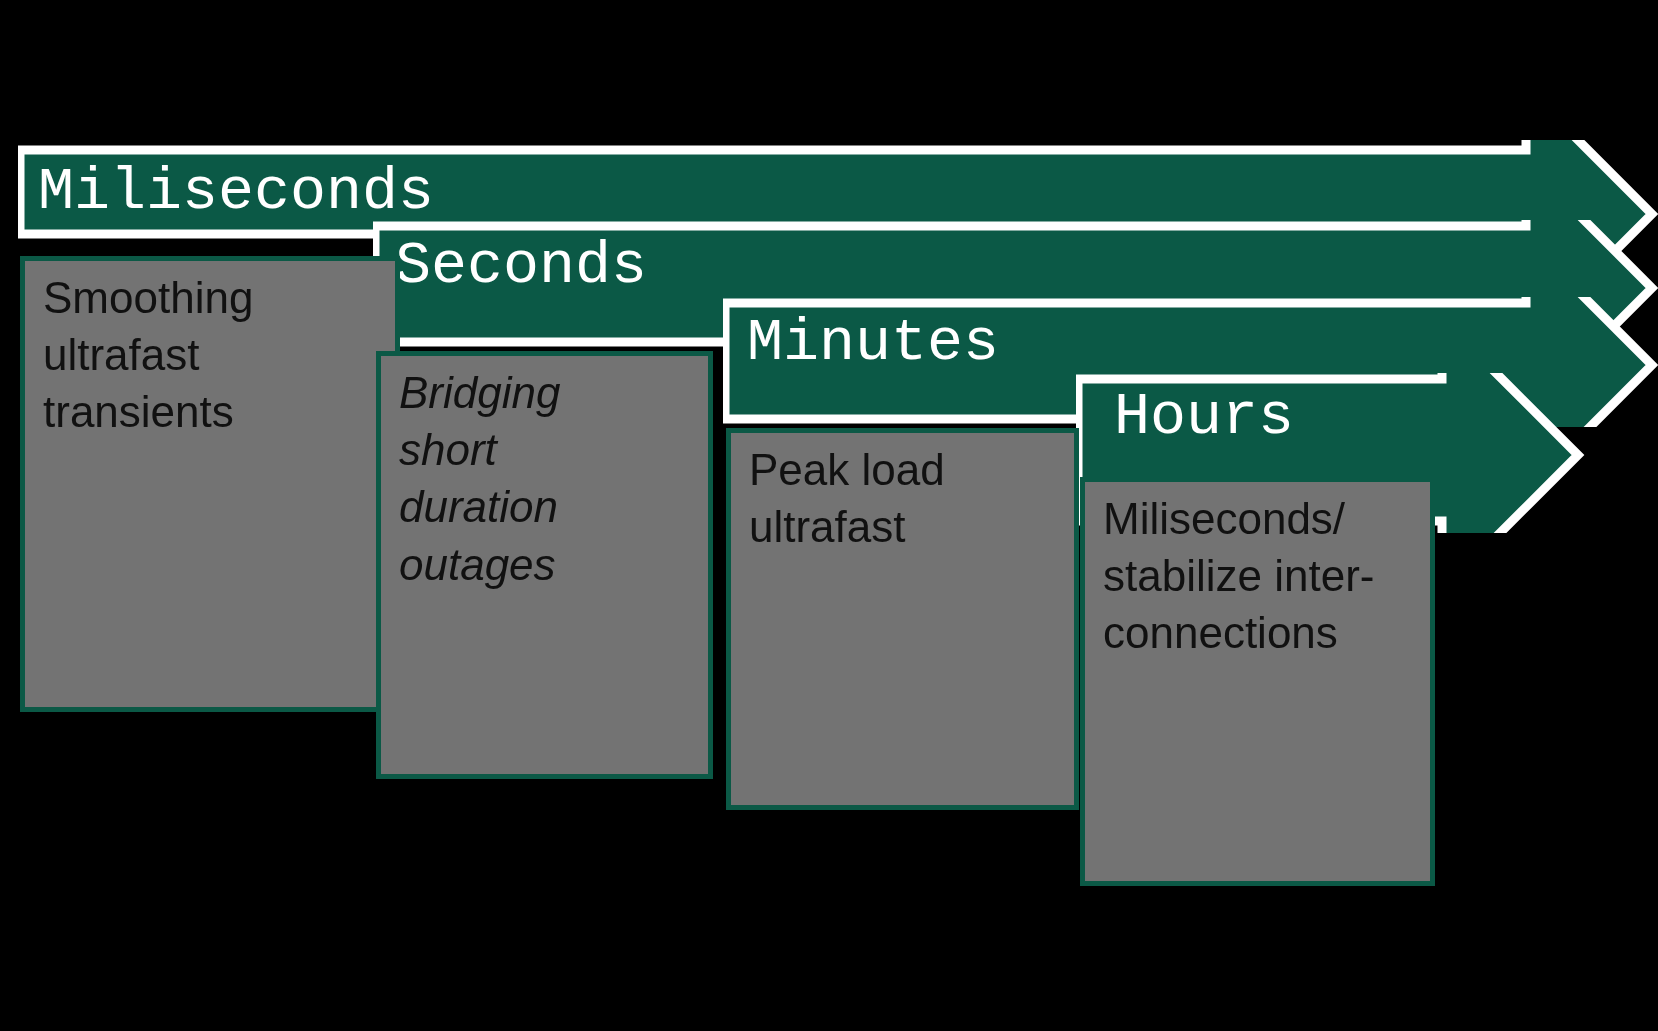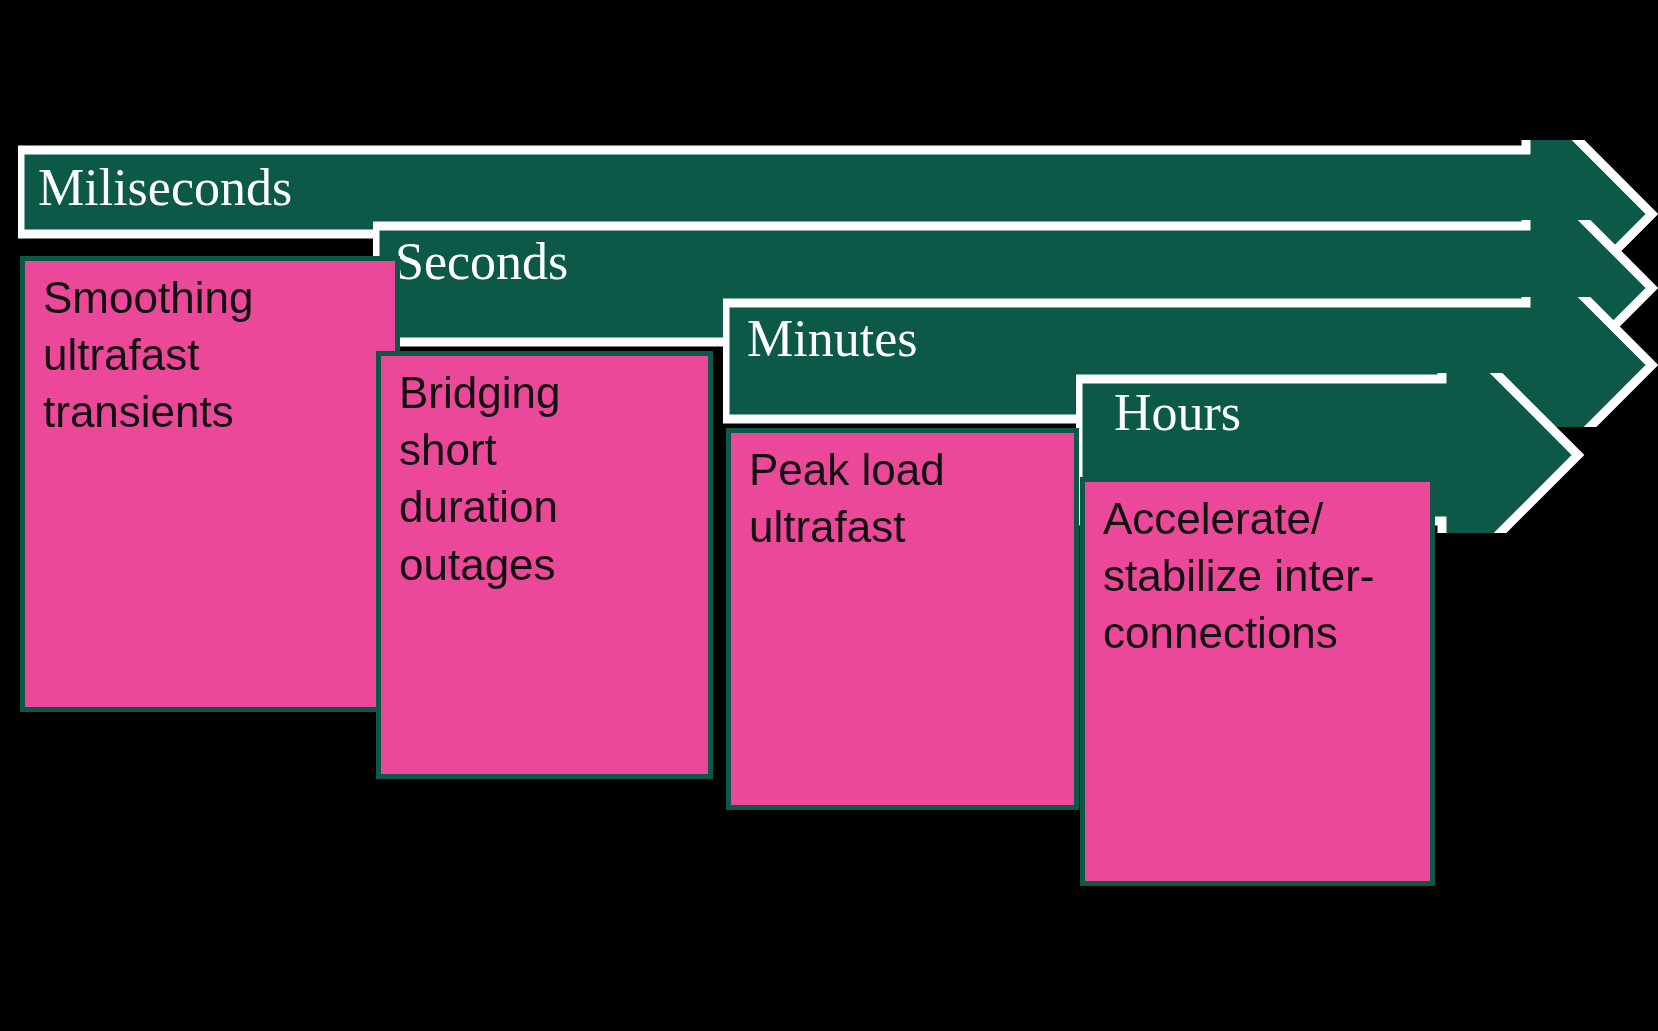--- a/index.html
+++ b/index.html
@@ -29,29 +29,29 @@
     left: 0;
     top: 0;
     width: 100%;
     height: 100%;
     display: block;
   }
   .band-label {
     position: absolute;
     white-space: nowrap;
     color: #ffffff;
-    font-size: 52px;
+    font-size: 60px;
     line-height: 1;
-    font-family: Liberation Serif, serif;
+    font-family: Liberation Mono, monospace;
   }
 
   
   .card {
     position: absolute;
-    background: #ec4899;
+    background: #737373;
     box-sizing: border-box;
     border: 5px solid #0b5946;
   }
   .card-text {
     position: absolute;
     left: 18px;
     top: 8px;
     right: 10px;
     color: #111111;
     font-size: 44px;
@@ -91,24 +91,24 @@
       <path d="M 2 6 L 366 6 L 366 -54 L 502 82 L 366 218 L 366 148 L 2 148 Z" fill="#0b5946" stroke="#ffffff" stroke-width="9" stroke-linejoin="miter"></path>
     </svg>
     <span class="band-label" style="left:38px; top:14px;">Hours</span>
   </div>
 
   <div class="card" style="left:20px; top:256px; width:380px; height:456px;">
     <div class="card-text" style="width:300px;">Smoothing ultrafast transients</div>
   </div>
 
   <div class="card" style="left:376px; top:351px; width:337px; height:428px;">
-    <div class="card-text" style="width:230px;">Bridging short duration outages</div>
+    <div class="card-text" style="width:230px;font-style:italic;">Bridging short duration outages</div>
   </div>
 
   <div class="card" style="left:726px; top:428px; width:353px; height:382px;">
     <div class="card-text" style="width:330px;">Peak load ultrafast</div>
   </div>
 
   <div class="card" style="left:1080px; top:477px; width:355px; height:409px;">
-    <div class="card-text" style="width:315px;">Accelerate/ stabilize inter- connections</div>
+    <div class="card-text" style="width:315px;">Miliseconds/ stabilize inter- connections</div>
   </div>
 
 </div>
 
 </body></html>

